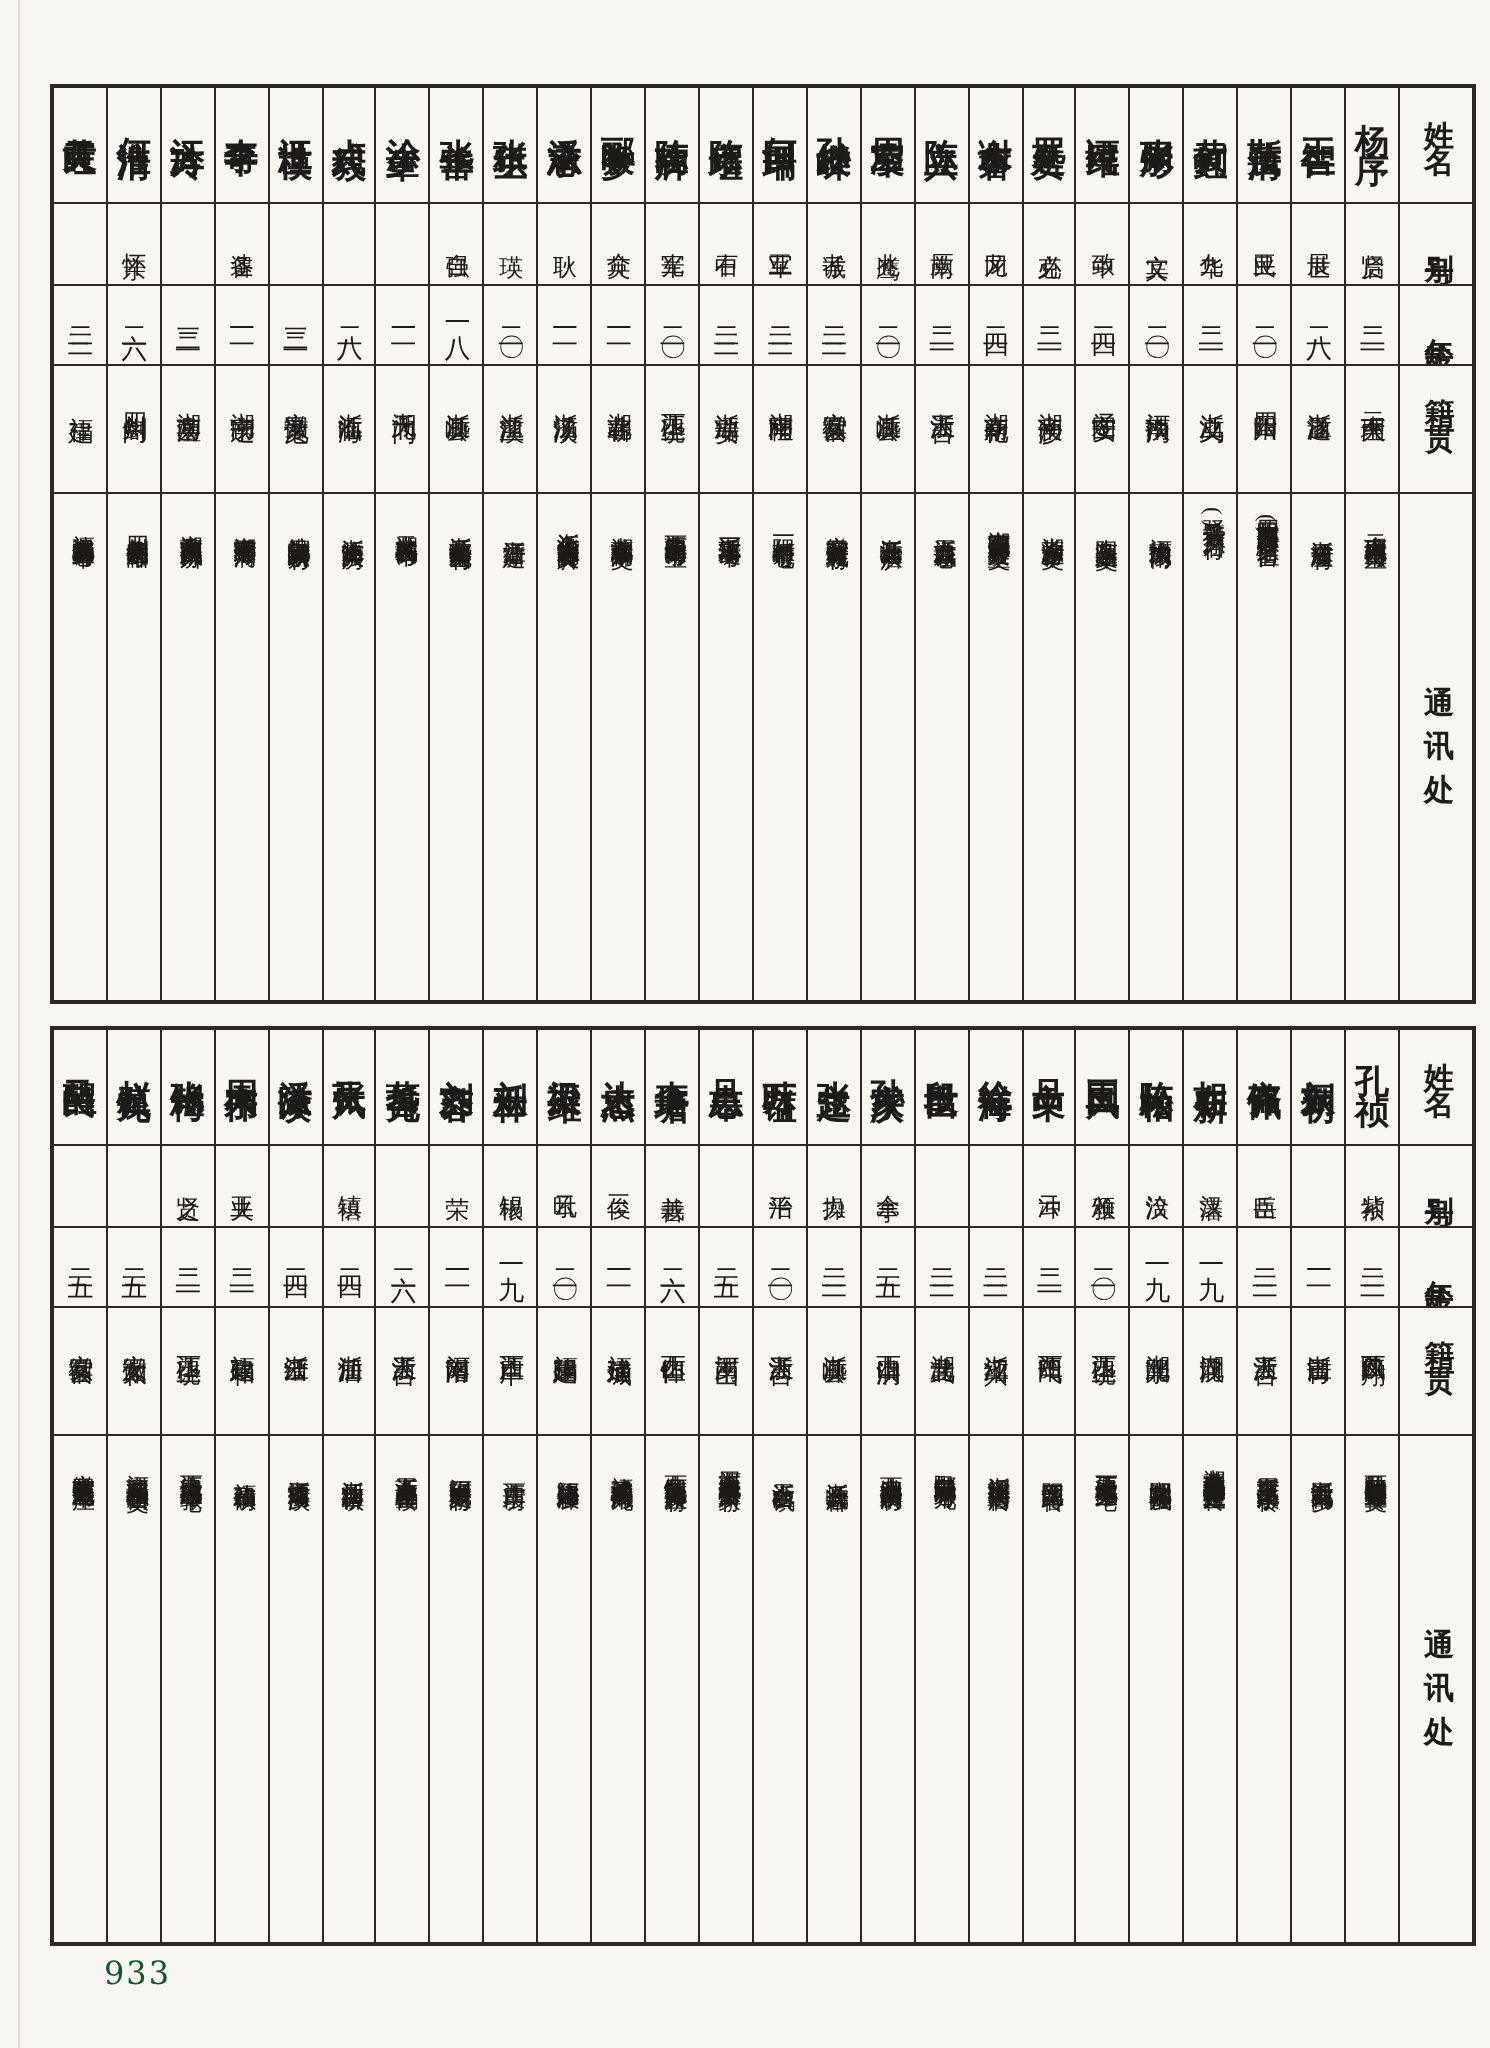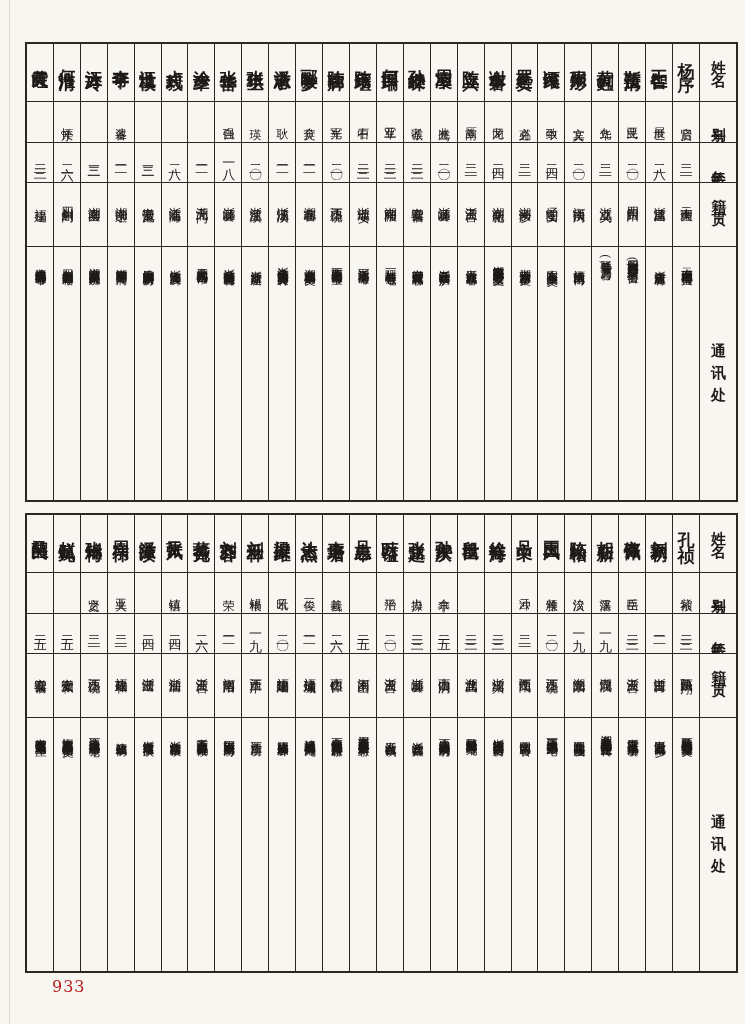--- a/index.html
+++ b/index.html
@@ -42,21 +42,21 @@
   .cell.name .vtext.spread2 { letter-spacing:0.8em; }
   .header-col .cell .vtext { font-weight:bold; font-size:15px; }
   .header-col .cell.name .vtext   { letter-spacing:0.85em; }
   .header-col .cell.alias .vtext  { letter-spacing:0.12em; font-size:14.5px; }
   .header-col .cell.age .vtext    { letter-spacing:0.12em; font-size:14.5px; }
   .header-col .cell.native .vtext { letter-spacing:0.85em; }
   .header-col .cell.address       { padding-top:84px; }
   .header-col .cell.address .vtext{ letter-spacing:1.45em; font-size:15px; line-height:1; }
   .page-number {
     position:absolute; left:52px; top:977px; font-size:16px; letter-spacing:1px;
-    font-family:"DejaVu Serif","Liberation Serif",serif; color:#b91c1c;
+    font-family:"DejaVu Serif","Liberation Serif",serif; color:#14532d;
   }
 </style>
 </head>
 <body>
 
 <div class="page">
   <div class="scan-line"></div>
 
   <section class="dir-table" id="table-0">
     <div class="cols">

